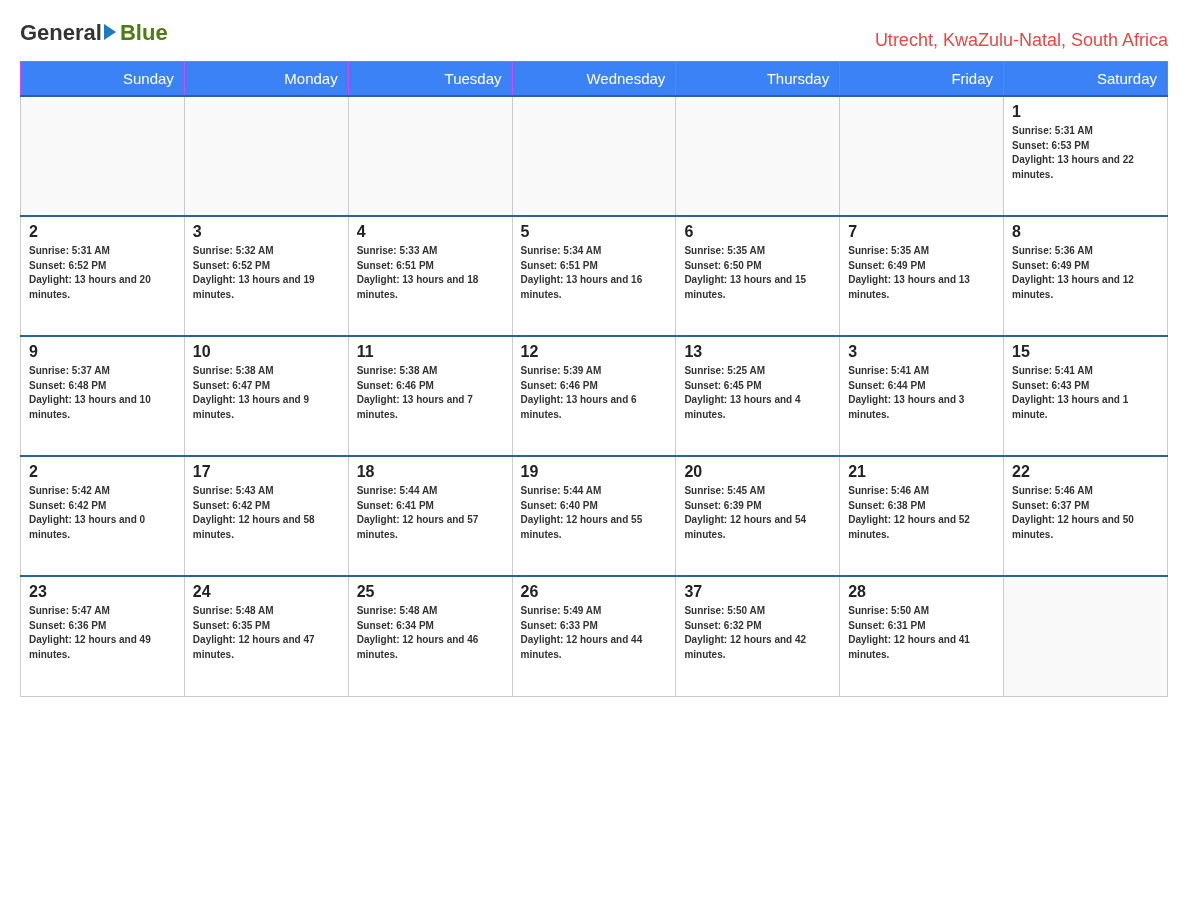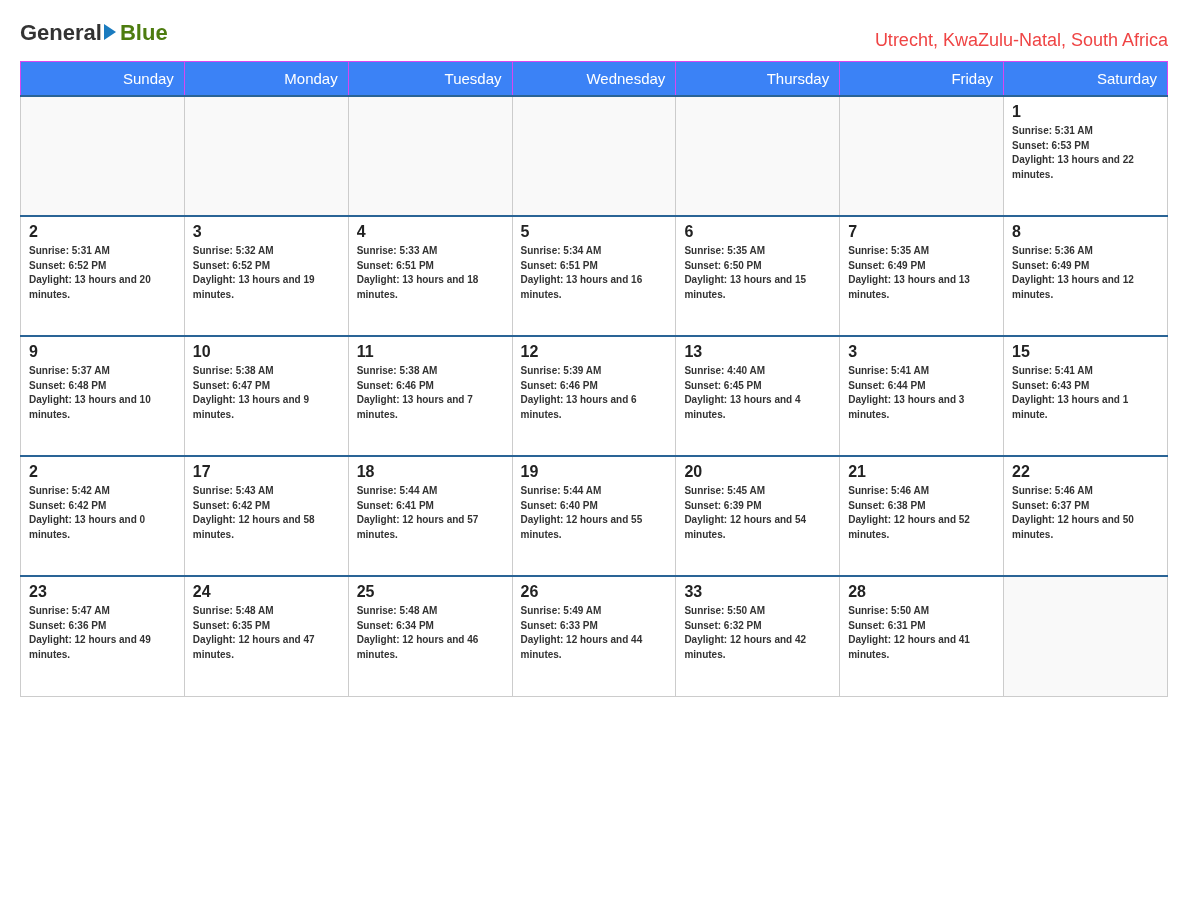--- a/index.html
+++ b/index.html
@@ -213,21 +213,21 @@
 Daylight: 13 hours and 7 minutes.</div>
         </td>
         <td>
           <div class="day-number">12</div>
           <div class="day-info" style="white-space: pre-line;">Sunrise: 5:39 AM
 Sunset: 6:46 PM
 Daylight: 13 hours and 6 minutes.</div>
         </td>
         <td>
           <div class="day-number">13</div>
-          <div class="day-info" style="white-space: pre-line;">Sunrise: 4:40 AM
+          <div class="day-info" style="white-space: pre-line;">Sunrise: 5:25 AM
 Sunset: 6:45 PM
 Daylight: 13 hours and 4 minutes.</div>
         </td>
         <td>
           <div class="day-number">3</div>
           <div class="day-info" style="white-space: pre-line;">Sunrise: 5:41 AM
 Sunset: 6:44 PM
 Daylight: 13 hours and 3 minutes.</div>
         </td>
         <td>
@@ -300,21 +300,21 @@
 Sunset: 6:34 PM
 Daylight: 12 hours and 46 minutes.</div>
         </td>
         <td>
           <div class="day-number">26</div>
           <div class="day-info" style="white-space: pre-line;">Sunrise: 5:49 AM
 Sunset: 6:33 PM
 Daylight: 12 hours and 44 minutes.</div>
         </td>
         <td>
-          <div class="day-number">33</div>
+          <div class="day-number">37</div>
           <div class="day-info" style="white-space: pre-line;">Sunrise: 5:50 AM
 Sunset: 6:32 PM
 Daylight: 12 hours and 42 minutes.</div>
         </td>
         <td>
           <div class="day-number">28</div>
           <div class="day-info" style="white-space: pre-line;">Sunrise: 5:50 AM
 Sunset: 6:31 PM
 Daylight: 12 hours and 41 minutes.</div>
         </td>

